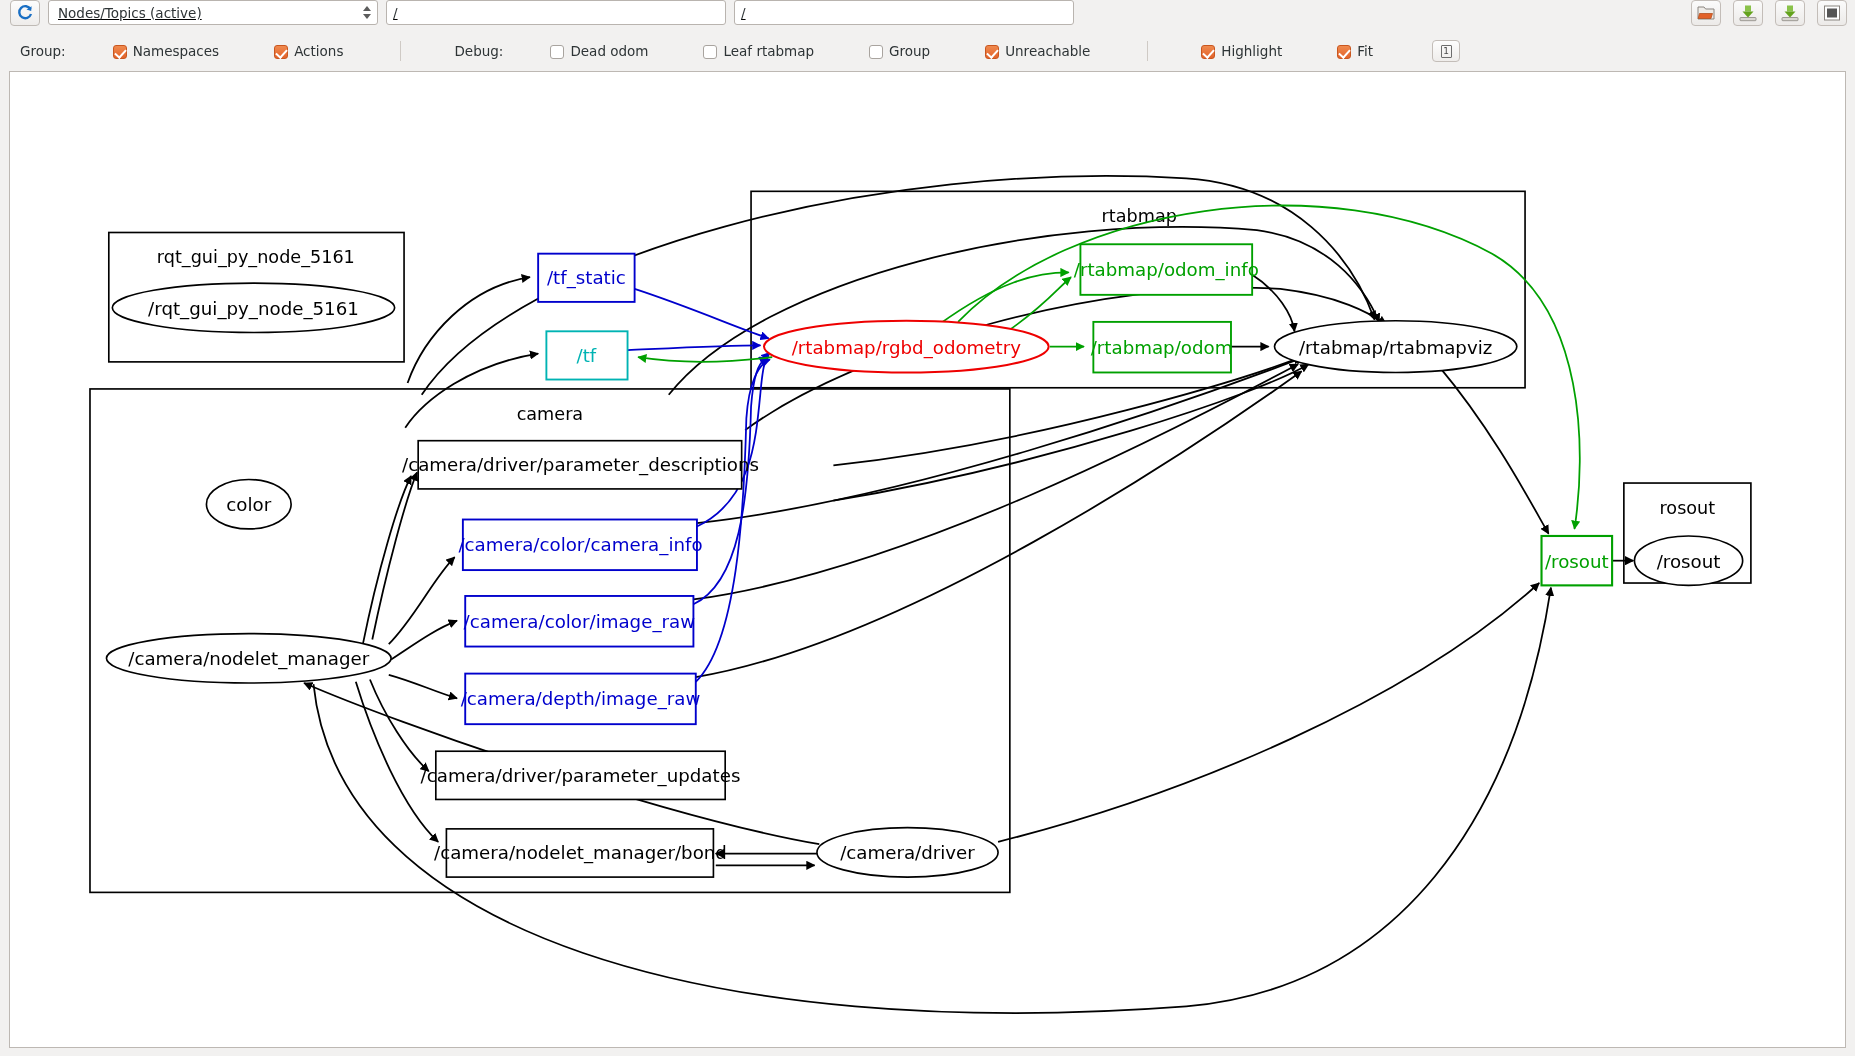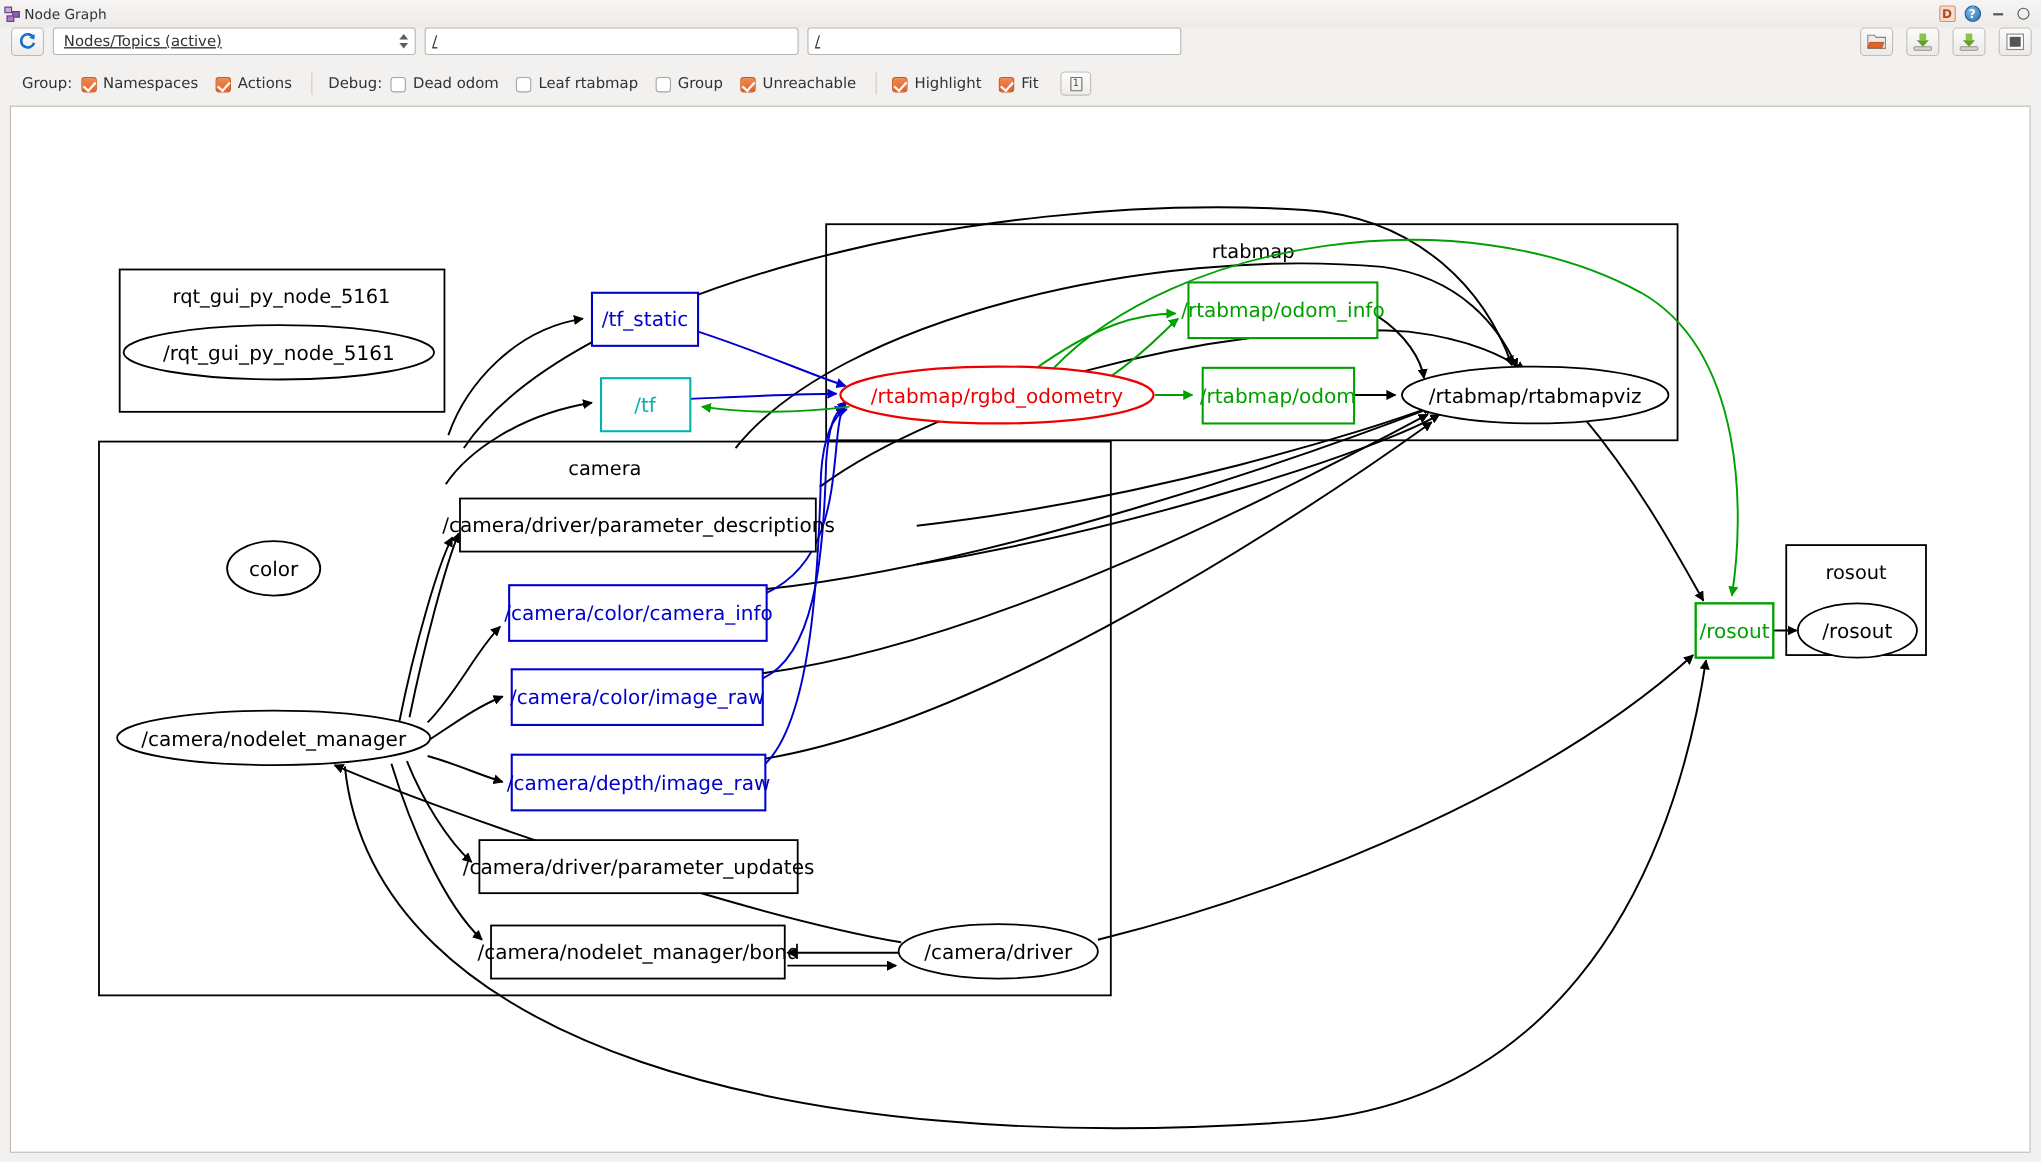--- a/index.html
+++ b/index.html
@@ -116,21 +116,21 @@
     background: linear-gradient(#fbfbfb, #eceae8);
     border: 1px solid #c3bdb8; border-radius: 4px;
     display: flex; align-items: center; justify-content: center;
   }
 
   
   .toolbar2 {
     height: 30px; flex: 0 0 30px;
     display: flex; align-items: center;
     padding: 0 10px 0 20px;
-    font-size: 13.5px; color: #2e3436;
+    font-size: 13.5px; color: #2e3436; gap: 39px;
   }
   .t2-label { margin-right: 8px; white-space: nowrap; }
   .chk-wrap {
     display: flex; align-items: flex-end;
     margin-right: 16px; white-space: nowrap;
   }
   .chk {
     width: 14px; height: 14px; margin-right: 6px;
     border: 1px solid #a9a49f; border-radius: 3px;
     background: #fff; position: relative; flex: 0 0 14px;
@@ -172,41 +172,20 @@
   svg.graph { display: block; width: 100%; height: 100%; }
 
   text.gl { font-family: "DejaVu Sans", sans-serif; font-size: 15.5px; }
   text.cl { font-family: "DejaVu Sans", sans-serif; font-size: 15px; fill: #000; }
 </style>
 </head>
 <body>
 
 <div id="app">
 
-  <div class="titlebar">
-    <div class="title-icon">
-      <i class="a"></i>
-        <i class="b"></i>
-        <i class="c"></i>
-    </div>
-    <div class="title-text">Node Graph</div>
-    <div class="titlebar-spacer"></div>
-    <div class="tb-btn">
-      <div class="dock-icon">D</div>
-    </div>
-    <div class="tb-btn">
-      <div class="help-icon">?</div>
-    </div>
-    <div class="tb-btn">
-      <div class="min-icon"></div>
-    </div>
-    <div class="tb-btn">
-      <div class="close-icon"></div>
-    </div>
-  </div>
 
   <div class="toolbar1">
     <div class="refresh-btn">
       <svg width="18" height="18" viewBox="0 0 18 18">
         <path d="M14.5 5.2 A6 6 0 1 0 15 10" fill="none" stroke="#1a6fc4" stroke-width="2.4"></path>
         <path d="M15.6 2.2 L15.2 7.0 L10.5 5.4 Z" fill="#1a6fc4"></path>
       </svg>
     </div>
 
     <div class="combo">

